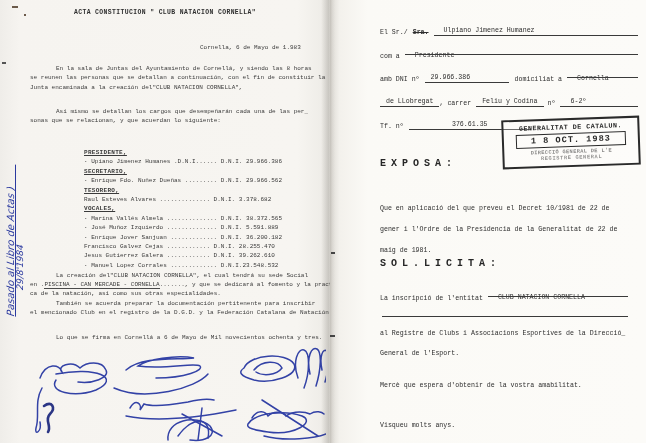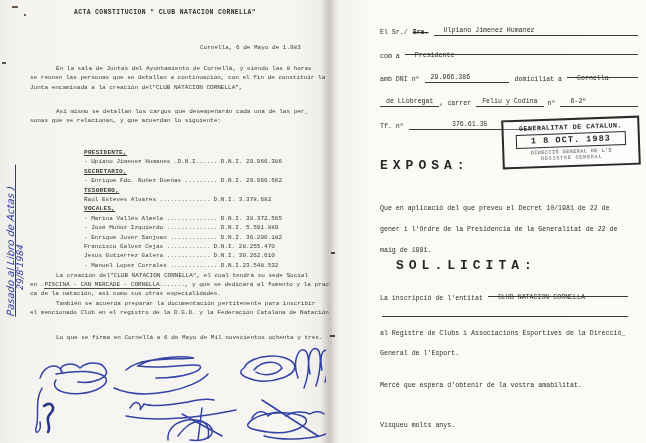--- a/index.html
+++ b/index.html
@@ -34,21 +34,21 @@
   .rp-form{left:50px;top:22px;right:8px;position:absolute;}
   .frow{display:flex;align-items:flex-end;height:14px;margin-bottom:9.5px;white-space:nowrap;}
   .lbl{padding-right:5px;}
   .fill{flex:1;border-bottom:1px solid #3a3a3a;position:relative;height:12px;}
   .fill .val{position:absolute;left:10px;bottom:1px;}
   .fill.mid{border-bottom:none;}
   .fill.mid::after{content:"";position:absolute;left:0;right:0;top:6px;border-top:1.2px solid #3a3a3a;}
   .ufix{display:inline-block;border-bottom:1px solid #3a3a3a;padding:0 6px 1px 6px;}
   .strike{text-decoration:line-through;text-decoration-thickness:1.2px;}
   .xover{font-weight:bold;}
-  .heading-sp{letter-spacing:5px;font-weight:bold;font-size:13px;color:#262626;}
+  .heading-sp{letter-spacing:5px;font-weight:bold;font-size:10px;color:#262626;}
   .rp-par div{line-height:21px;white-space:nowrap;}
   .stamp{
     left:172px;top:118px;width:126px;padding:3px 4px 4px 4px;position:absolute;
     border:2px solid #2a2a2a;transform:rotate(-2deg);color:#2a2a2a;text-align:center;
     background:rgba(255,255,255,0.25);
   }
   .stamp-l1{font-size:6.8px;font-weight:bold;letter-spacing:.4px;}
   .stamp-date{border:1.2px solid #2a2a2a;margin:2px 8px;padding:1px 0;font-size:8.6px;font-weight:bold;letter-spacing:1px;}
   .stamp-l3{font-size:5.4px;font-weight:bold;opacity:.55;letter-spacing:.3px;}
   .stamp-l4{font-size:5.4px;font-weight:bold;opacity:.5;letter-spacing:.6px;}
@@ -194,21 +194,21 @@
     <div class="stamp-l3">DIRECCIÓ GENERAL DE L'E</div>
     <div class="stamp-l4">REGISTRE GENERAL</div>
   </div>
 
   <div class="abs rp-par" style="left:50px;top:198px;">
     <div>Que en aplicació del que preveu el Decret 10/1981 de 22 de</div>
     <div>gener i l'Ordre de la Presidencia de la Generalitat de 22 de</div>
     <div>maig de 1981.</div>
   </div>
 
-  <div class="abs heading-sp" style="left:50px;top:258px;margin-left:16px;">SOL.LICITA:</div>
+  <div class="abs heading-sp" style="left:50px;top:258px;">SOL.LICITA:</div>
 
   <div class="frow abs" style="left:50px;top:288px;width:248px;">
     <span class="lbl">La inscripció de l'entitat</span>
     <span class="fill mid">
         <span class="val">CLUB NATACION CORNELLA</span>
       </span>
   </div>
   <div class="blank-line" style="left:52px;top:316px;width:246px;"></div>
 
   <div class="abs" style="left:50px;top:330px;">al Registre de Clubs i Associacions Esportives de la Direcció_</div>

